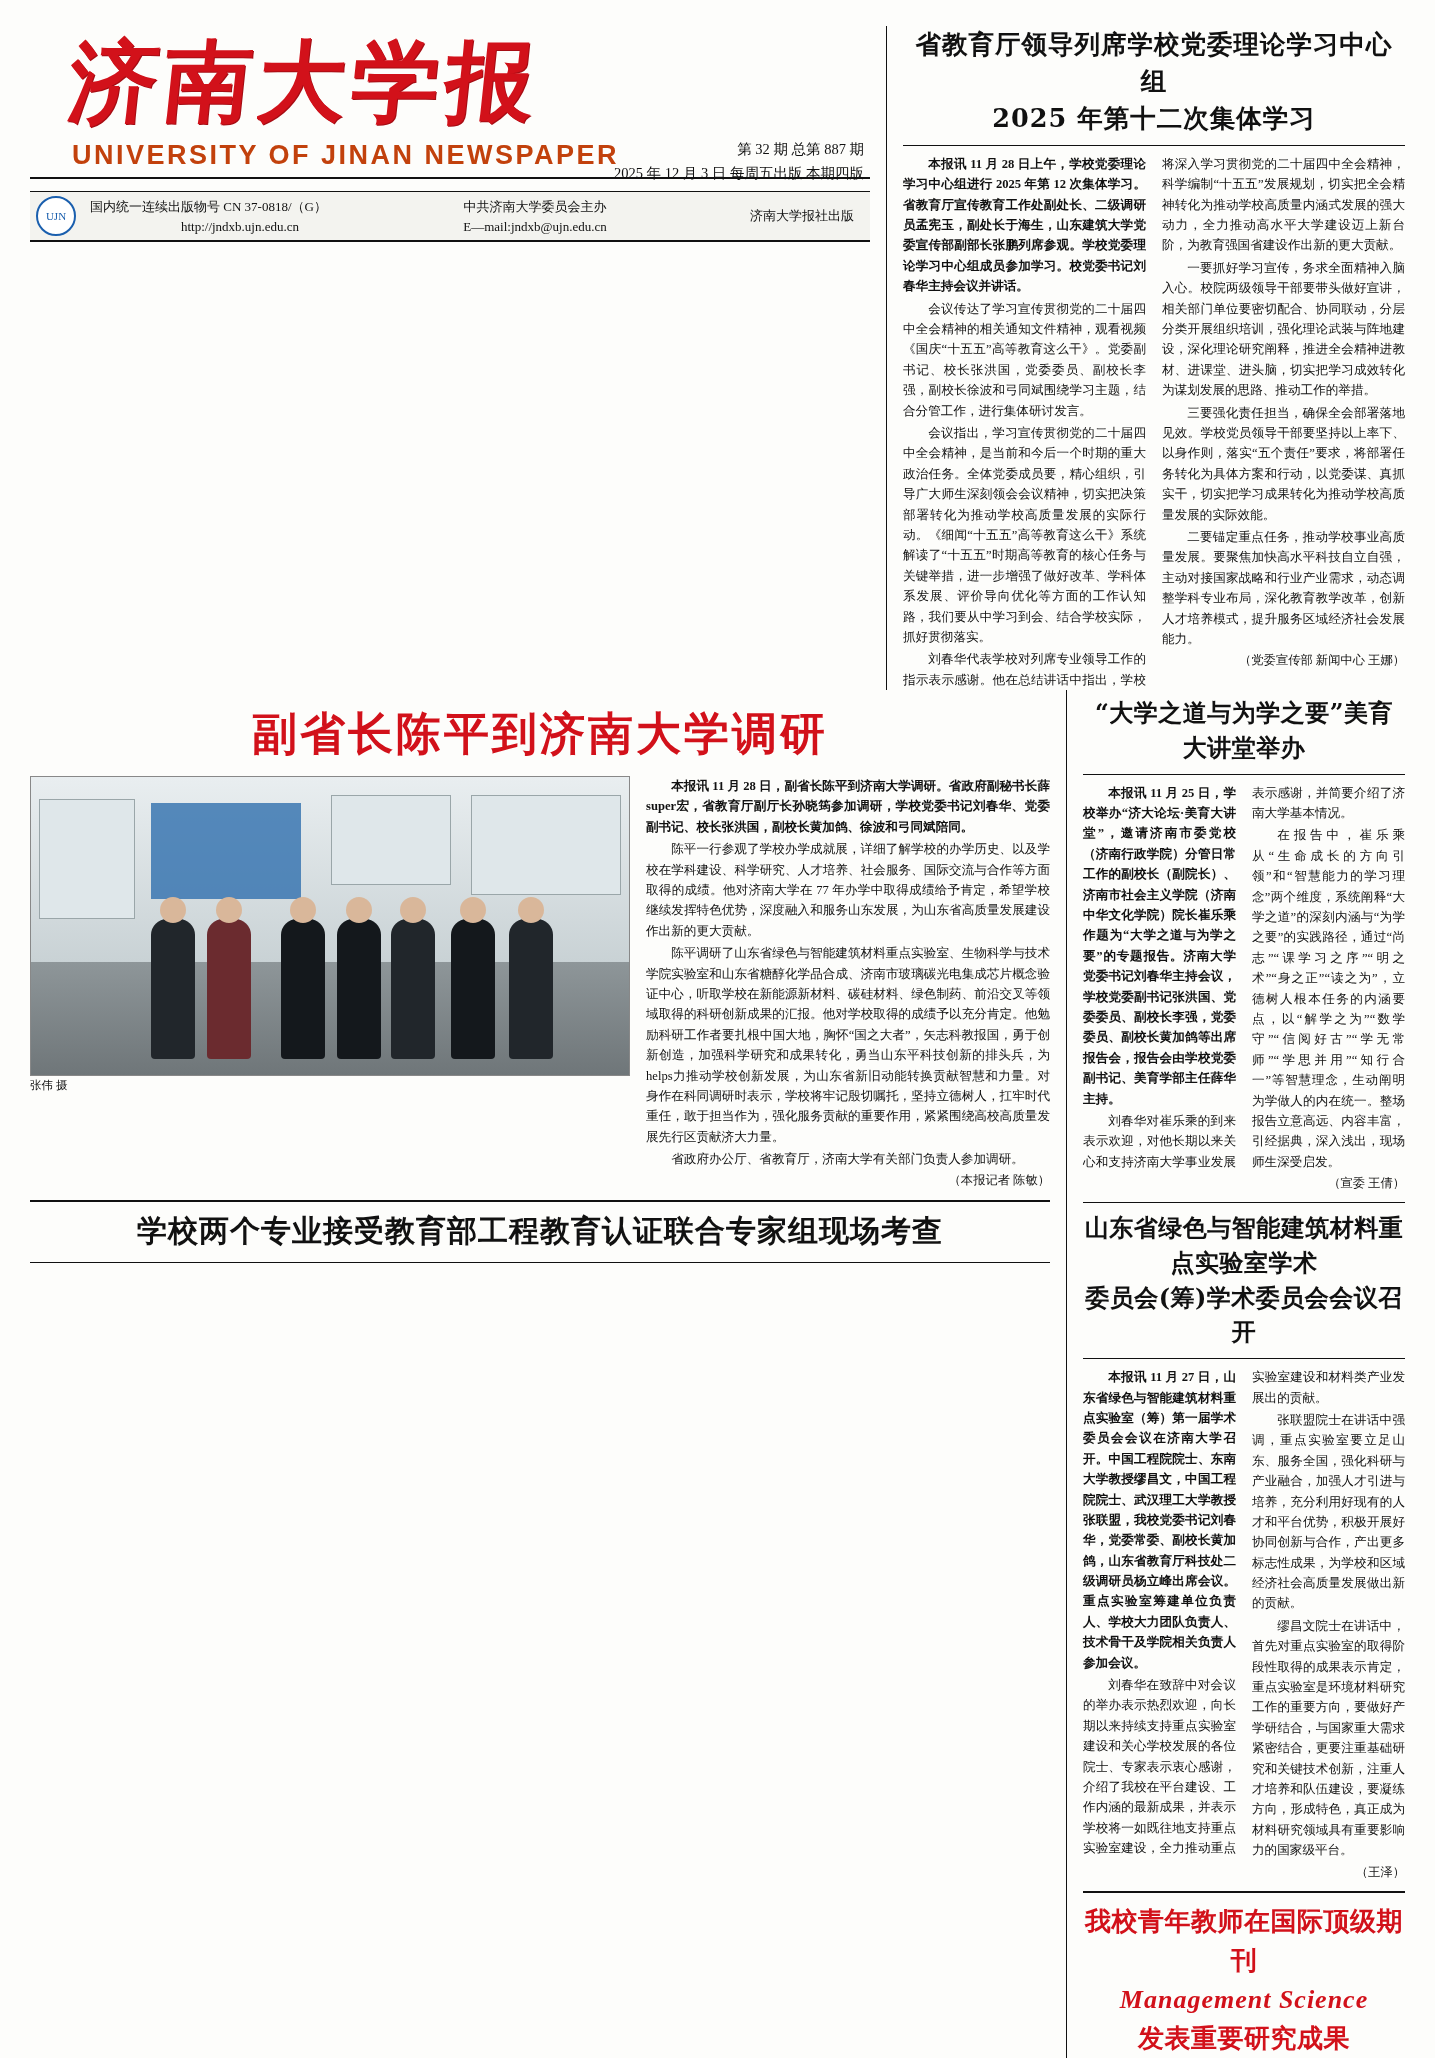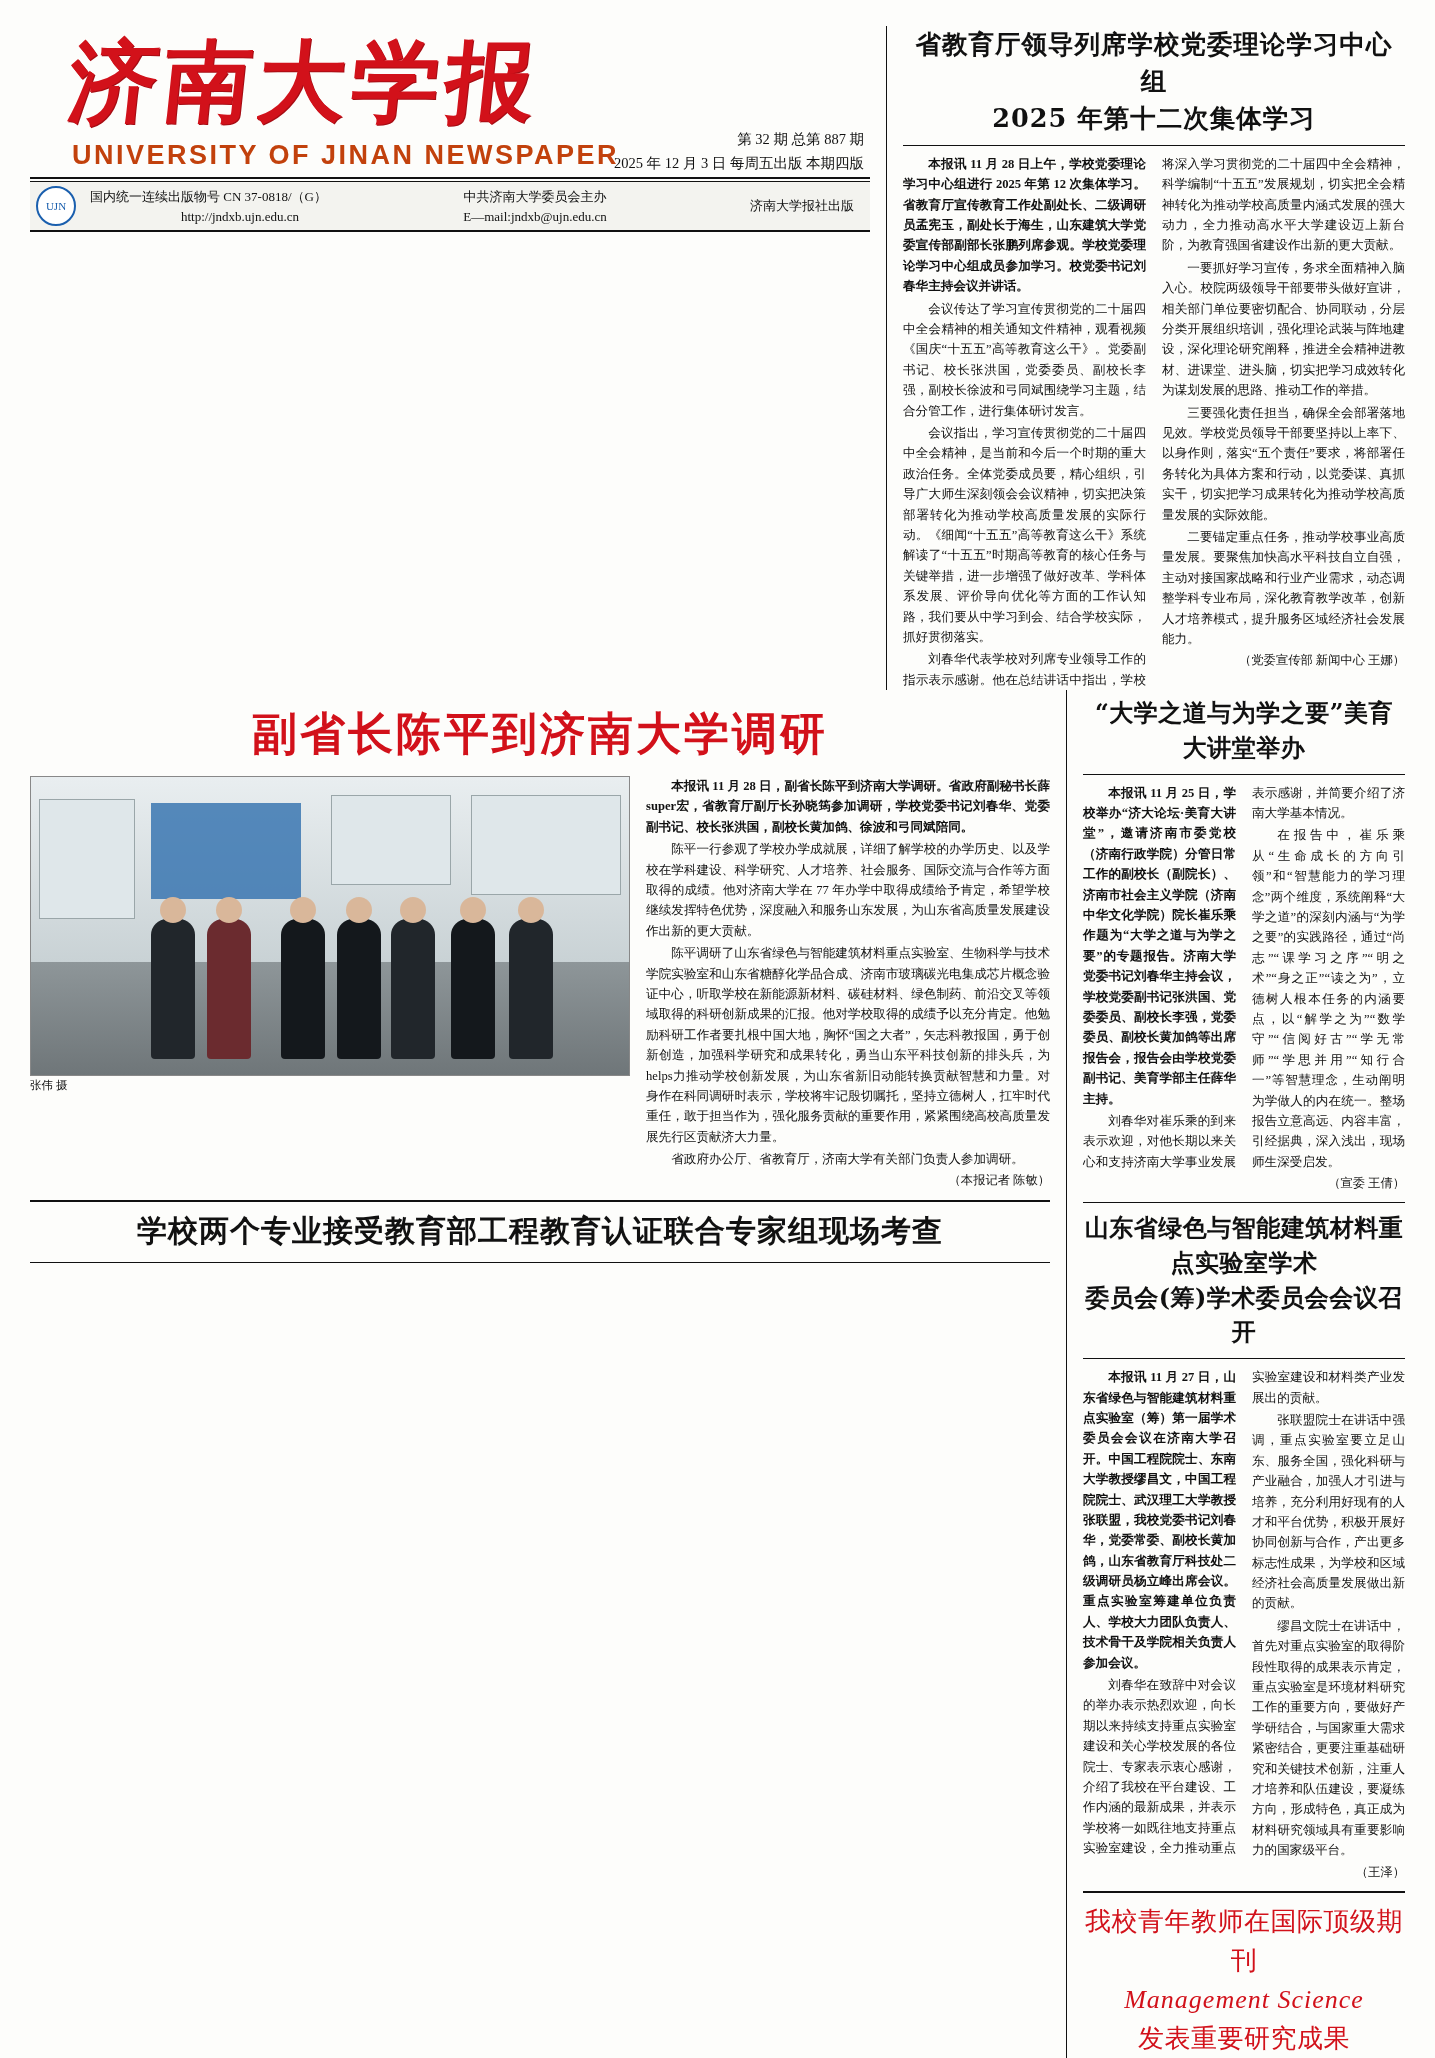--- a/index.html
+++ b/index.html
@@ -42,21 +42,21 @@
     right:6px; bottom:56px;
     text-align:right;
     font-size:14.5px;
     line-height:1.7;
   }
   .mast-rule { border-top:2px solid #111; margin-top:6px; }
   .mast-bar {
     display:flex; align-items:center;
     border-top:1px solid #111;
     border-bottom:2px solid #111;
-    margin-top:2px;
+    margin-top:12px;
     padding:4px 6px;
     font-size:13px;
     background:#f3f3ef;
   }
   .mast-logo {
     width:40px; height:40px; border-radius:50%;
     border:2px solid #1a5fae;
     display:flex; align-items:center; justify-content:center;
     color:#1a5fae; font-size:11px; flex:0 0 auto; margin-right:14px;
     background:#fff;
@@ -111,21 +111,21 @@
     font-family:"DejaVu Serif", serif;
     font-weight:700;
     font-size:24px;
     text-align:center;
     letter-spacing:0.5px;
     line-height:1.45;
     margin:6px 0 8px 0;
   }
   .headline-red {
     font-family:"DejaVu Serif", serif;
-    font-weight:400;
+    font-weight:700;
     font-size:26px;
     color:#d2111a;
     text-align:center;
     line-height:1.5;
     letter-spacing:0.5px;
     margin:6px 0 8px 0;
   }
   .headline-red .ital { font-family:"Liberation Serif", serif; font-style:italic; letter-spacing:1px;}
   .hr-thin { border-top:1px solid #111; margin:8px 0; }
   .hr-thick { border-top:2px solid #111; margin:9px 0; }

